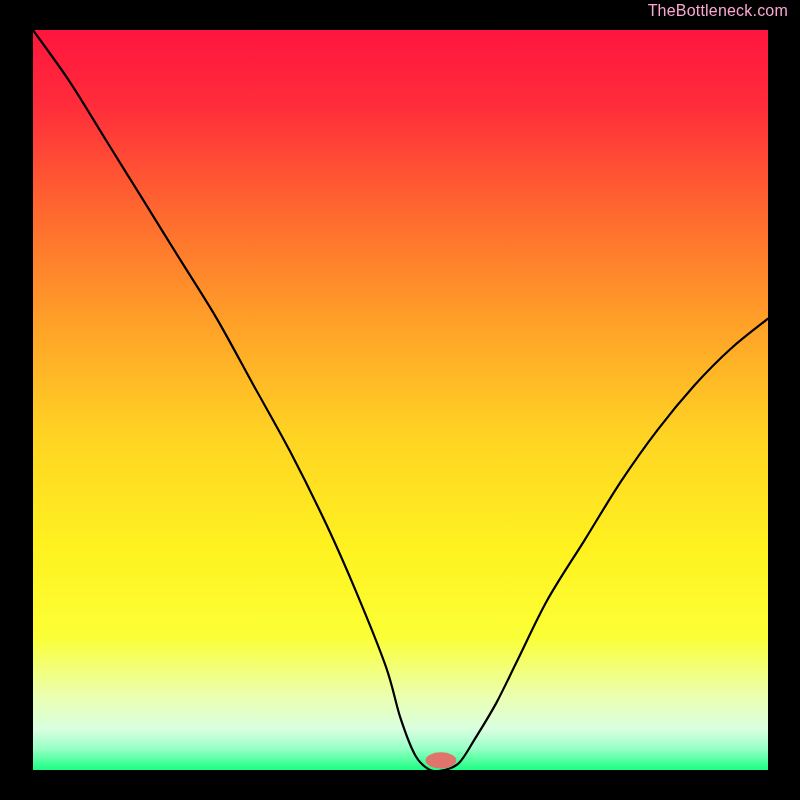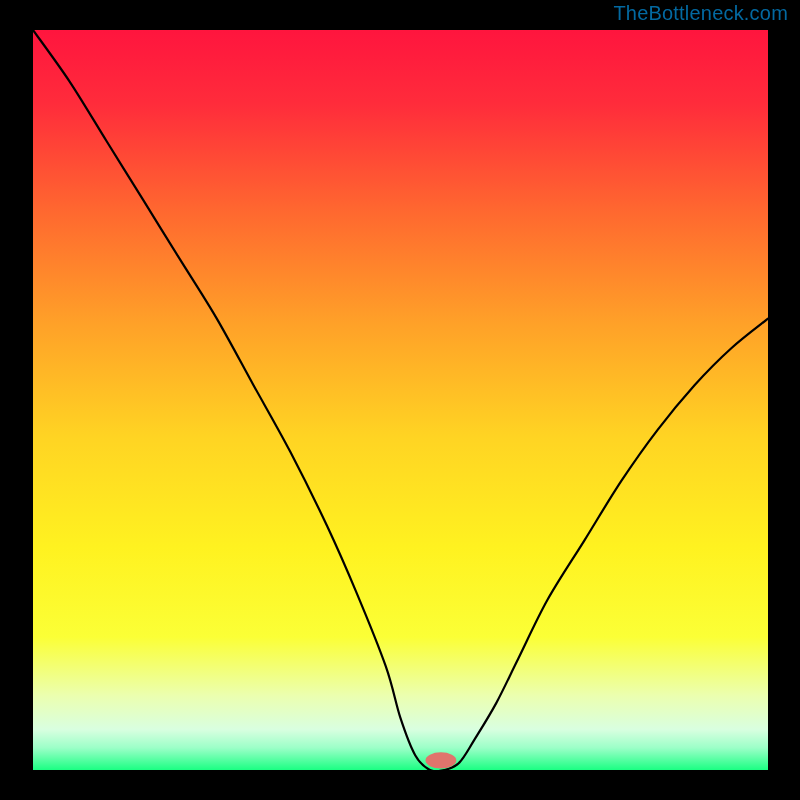--- a/index.html
+++ b/index.html
@@ -24,22 +24,22 @@
   }
   .gradient {
     position: absolute;
     inset: 0;
   }
   .watermark {
     position: absolute;
     top: 2px;
     right: 12px;
     font-family: Arial, Helvetica, sans-serif;
-    font-size: 20px;
-    color: #0369a1;
+    font-size: 16px;
+    color: #f9a8d4;
     letter-spacing: 0.2px;
   }
   svg {
     position: absolute;
     inset: 0;
   }
 </style>
 </head>
 <body>
 

